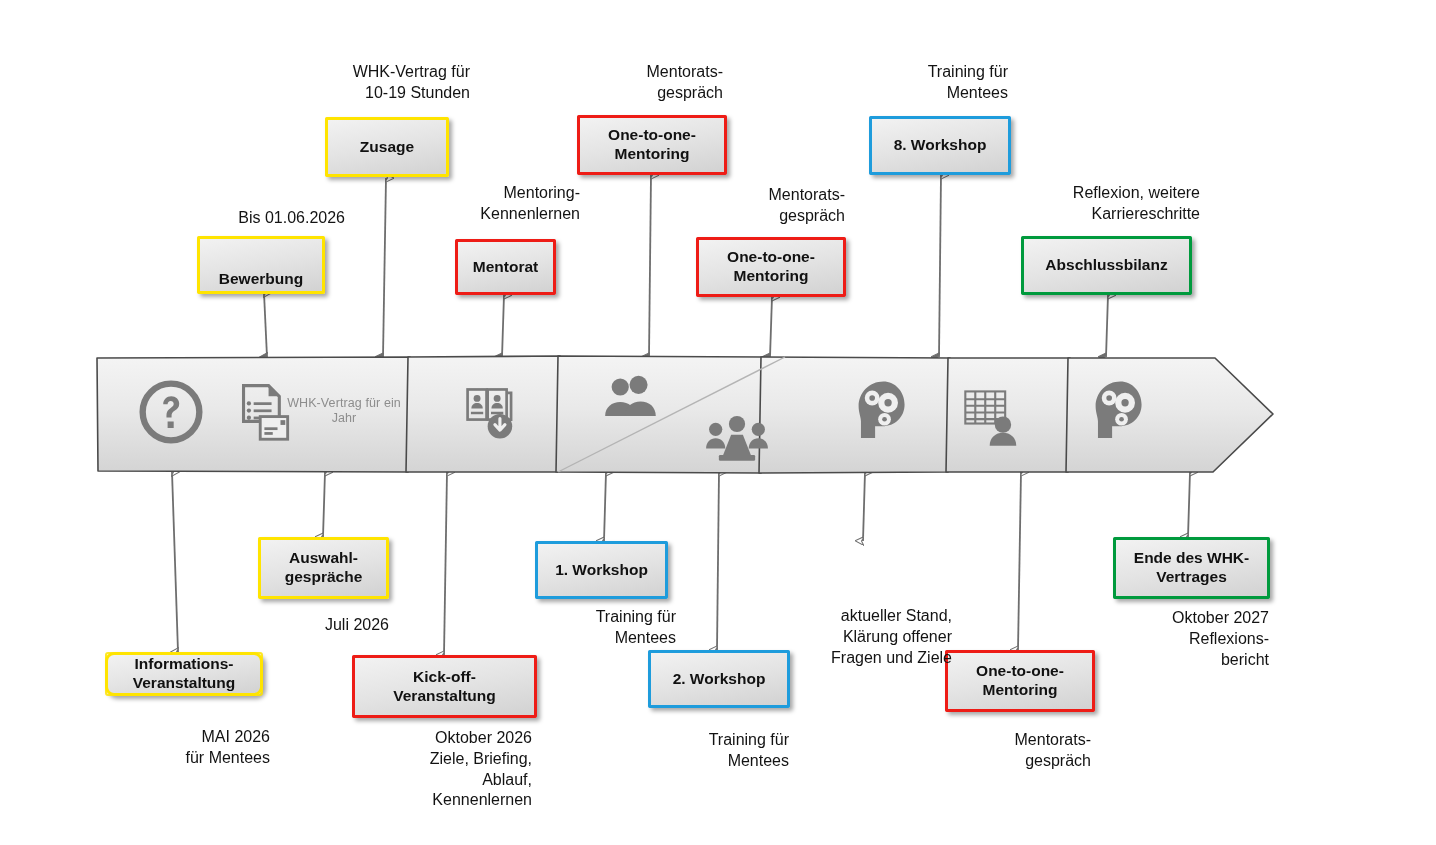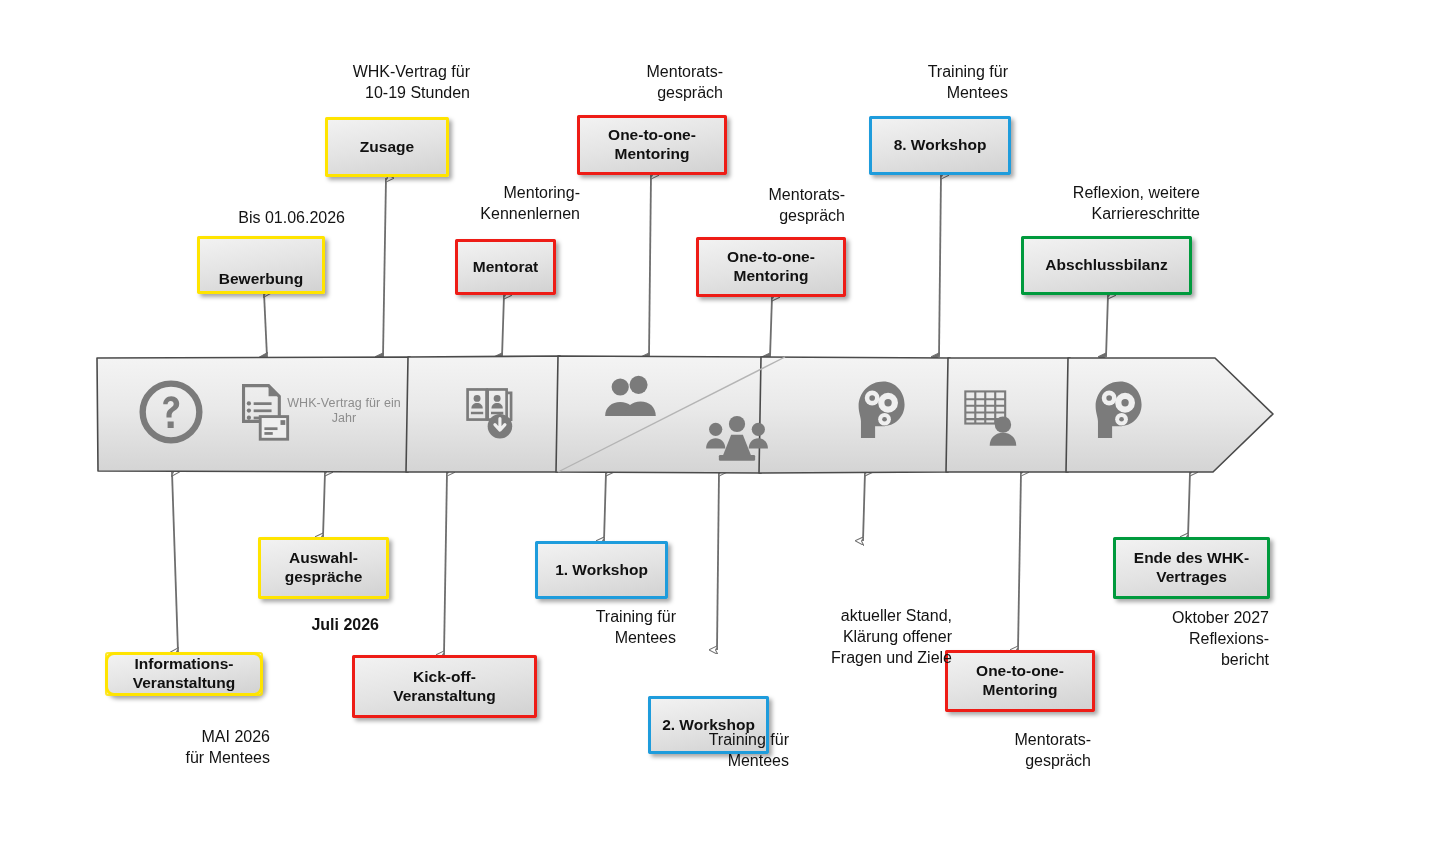--- a/index.html
+++ b/index.html
@@ -330,38 +330,42 @@
 
   <div class="node c-red" style="left:352px;top:655px;width:185px;height:63px;white-space:pre-line;">
     <span class="node-label">Kick-off-
 Veranstaltung</span>
   </div>
 
   <div class="node c-blue" style="left:535px;top:541px;width:133px;height:58px;">
     <span class="node-label">1. Workshop</span>
   </div>
 
-  <div class="node c-blue" style="left:648px;top:650px;width:121px;height:58px;margin-top:46px;">
+  <div class="node c-blue" style="left:648px;top:650px;width:142px;height:58px;">
     <span class="node-label">2. Workshop</span>
   </div>
 
 
   <div class="node c-red" style="left:945px;top:650px;width:150px;height:62px;white-space:pre-line;">
     <span class="node-label">One-to-one-
 Mentoring</span>
   </div>
 
   <div class="node c-green" style="left:1113px;top:537px;width:157px;height:62px;white-space:pre-line;justify-content:center;">
     <span class="node-label">Ende des WHK-
 Vertrages</span>
   </div>
 
   <div class="caption" style="left:100px;top:727px;width:170px;">MAI 2026
 für Mentees</div>
-  <div class="caption" style="left:248px;top:615px;width:131px;font-weight:bold;">Juli 2026</div>
+  <div class="caption" style="left:258px;top:615px;width:131px;">Juli 2026</div>
+  <div class="caption" style="left:357px;top:728px;width:175px;">Oktober 2026
+Ziele, Briefing,
+Ablauf,
+Kennenlernen</div>
   <div class="caption" style="left:535px;top:607px;width:141px;">Training für
 Mentees</div>
   <div class="caption" style="left:648px;top:730px;width:141px;">Training für
 Mentees</div>
   <div class="caption" style="left:776px;top:606px;width:176px;">aktueller Stand,
 Klärung offener
 Fragen und Ziele</div>
   <div class="caption" style="left:950px;top:730px;width:141px;">Mentorats-
 gespräch</div>
   <div class="caption" style="left:1112px;top:608px;width:157px;">Oktober 2027

